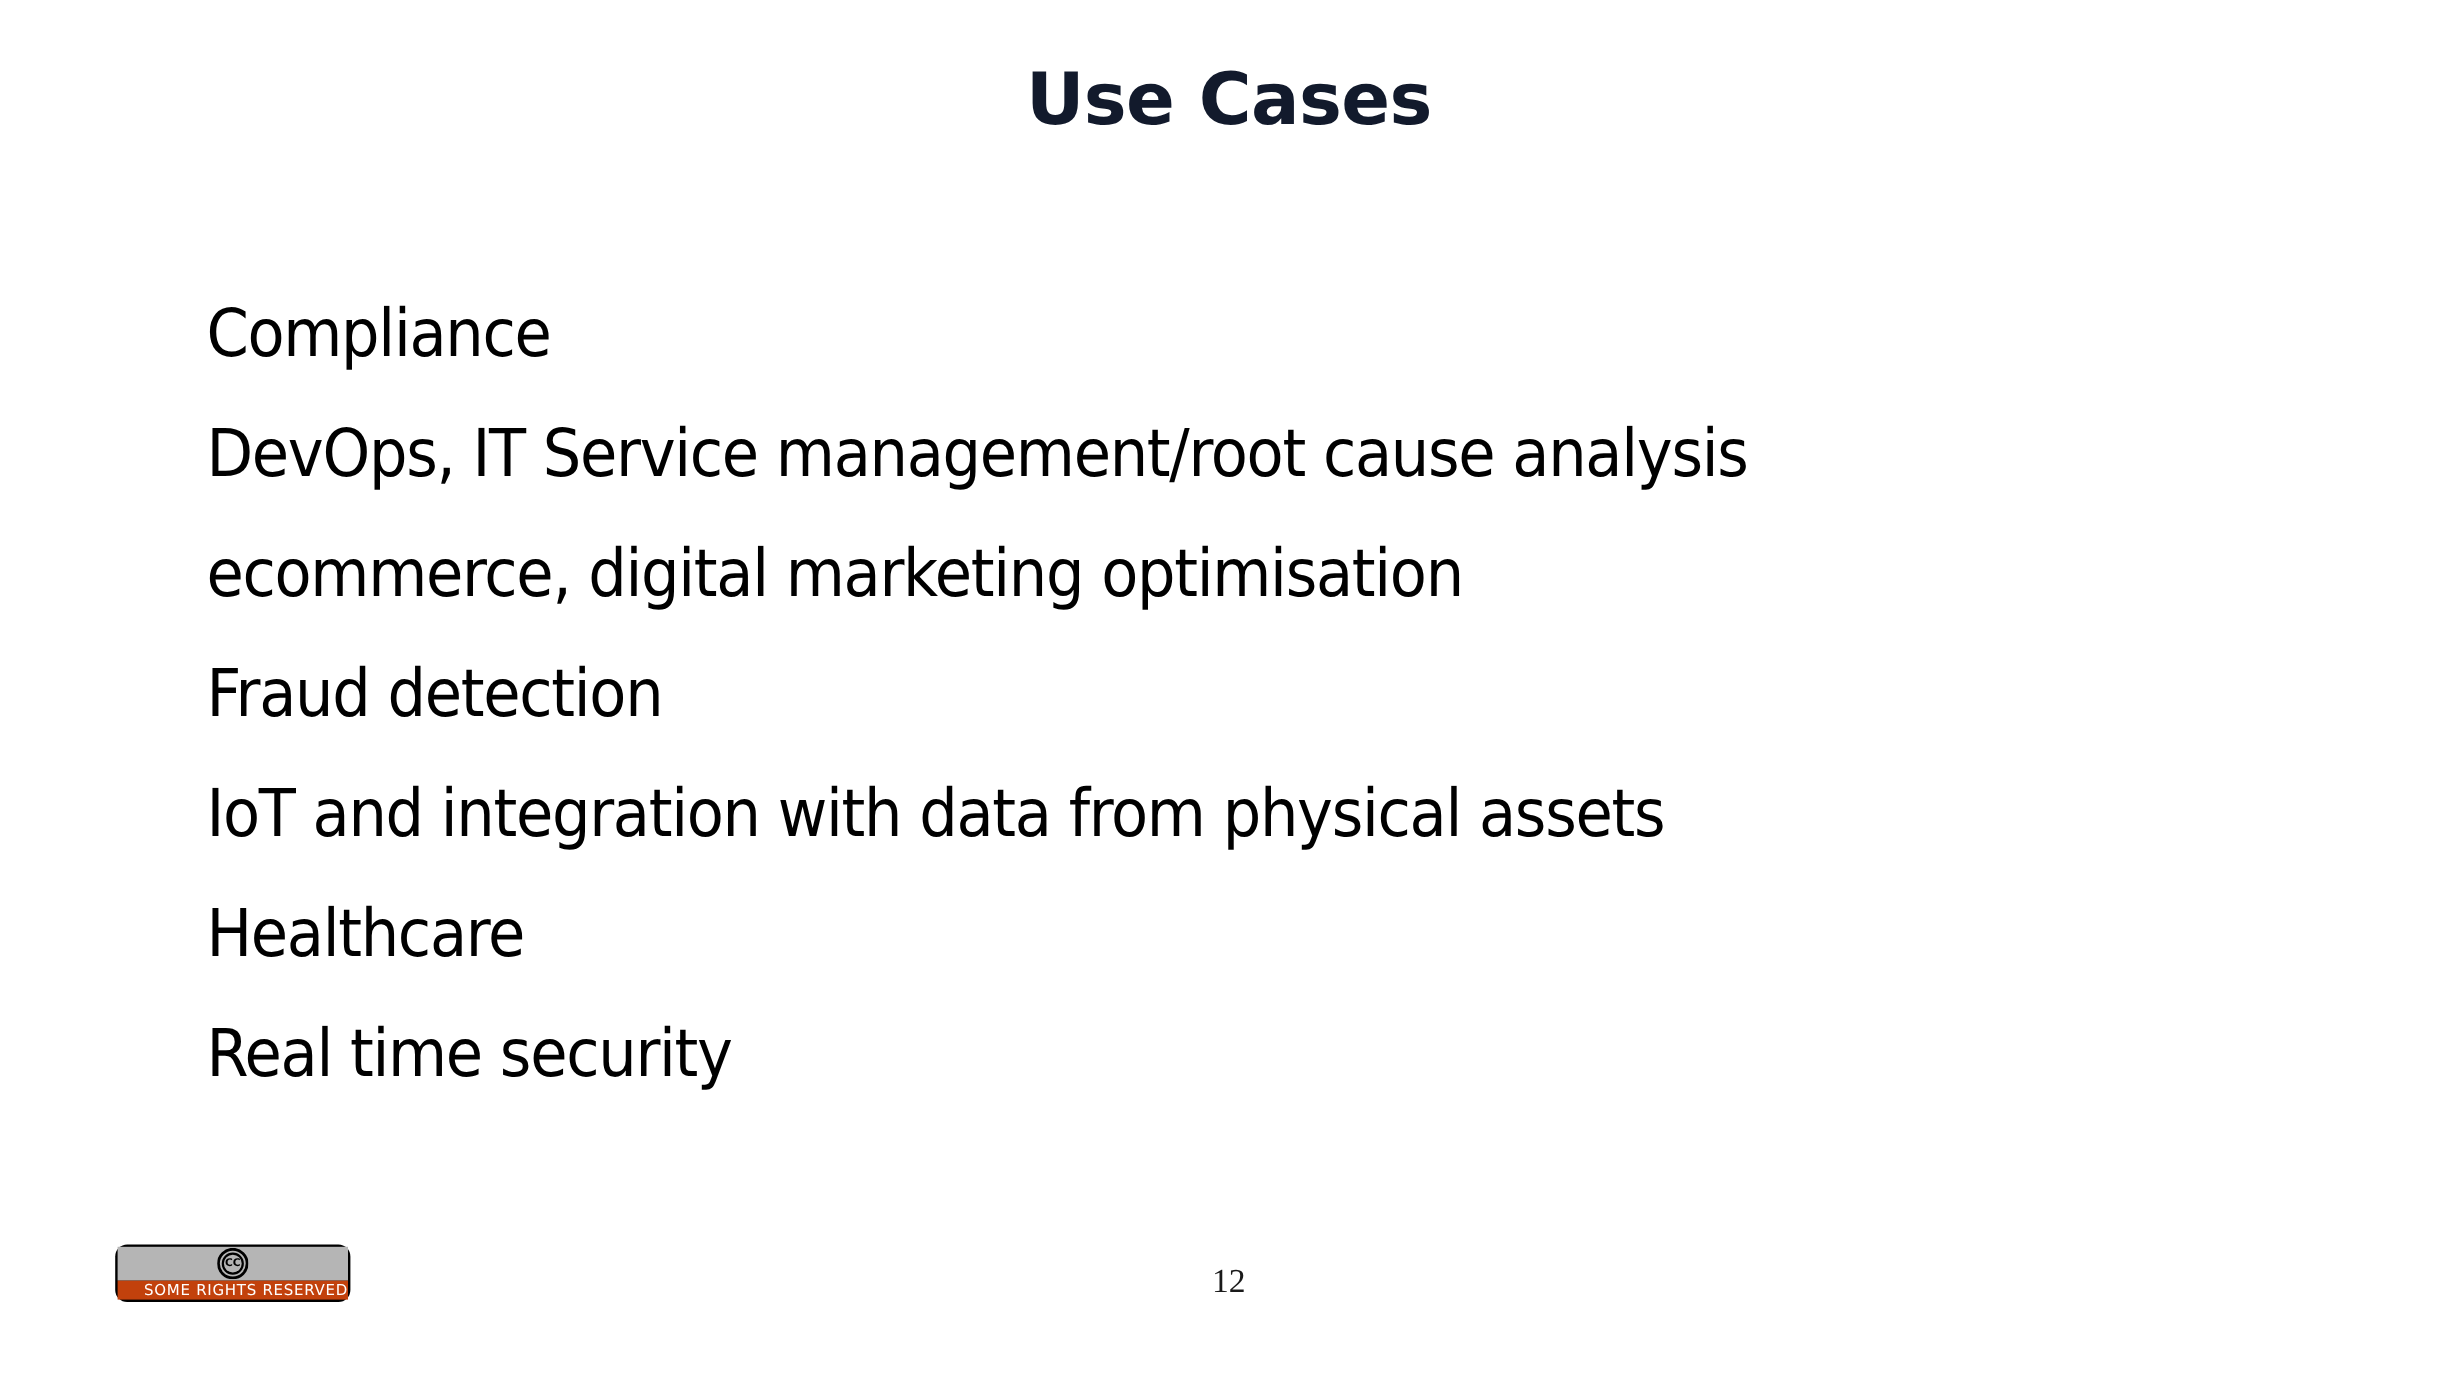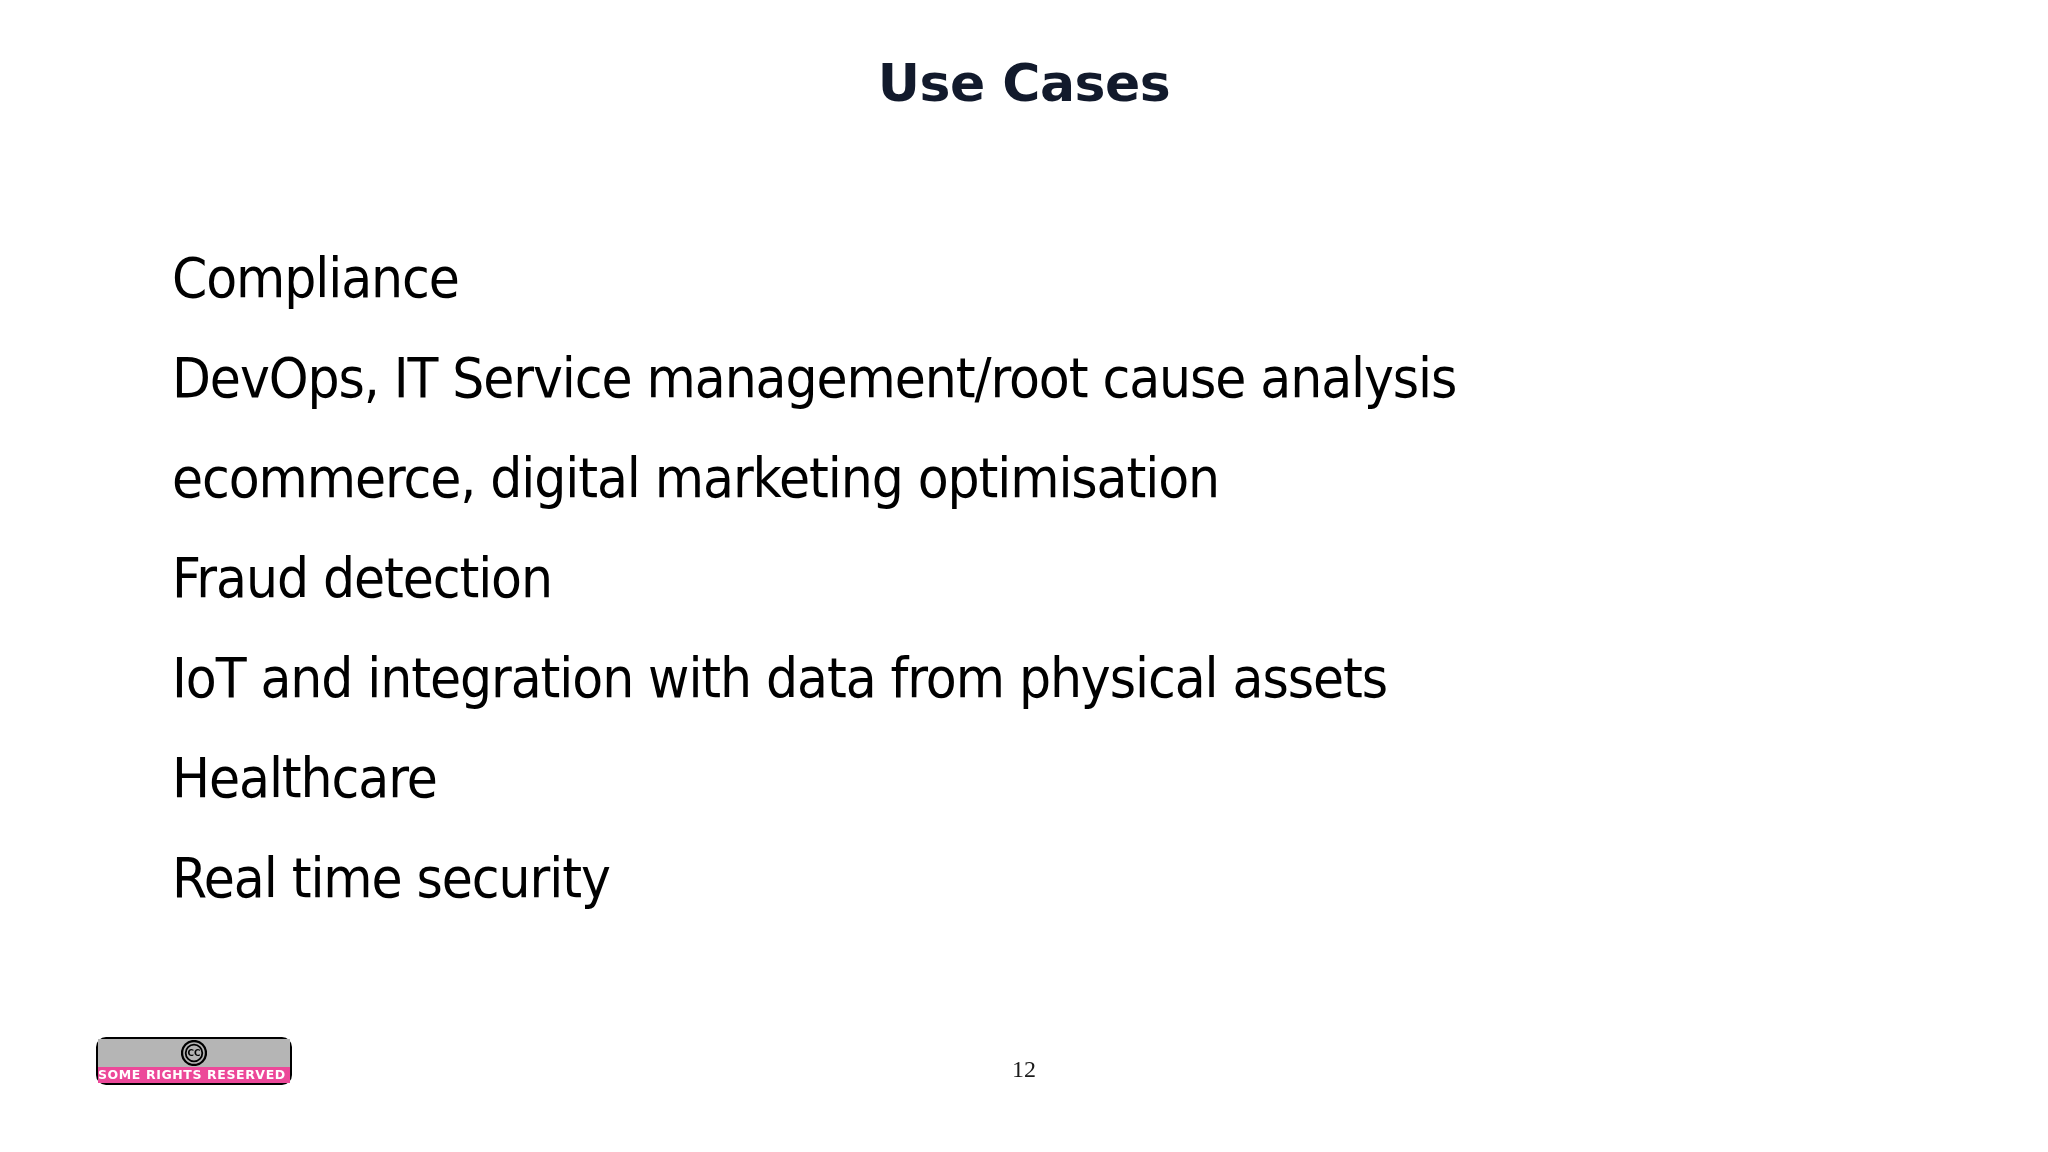--- a/index.html
+++ b/index.html
@@ -23,21 +23,21 @@
 
   
   .slide-title {
     position: absolute;
     top: 40px;
     left: 0;
     width: 2048px;
     text-align: center;
     font-family: "DejaVu Sans", sans-serif;
     font-weight: bold;
-    font-size: 52px;
+    font-size: 60px;
     line-height: 86px;
     letter-spacing: -0.5px;
     color: #121a2c;
     white-space: nowrap;
   }
 
   
   .body-block {
     position: absolute;
     left: 172px;
@@ -80,41 +80,41 @@
     justify-content: center;
   }
   .cc-logo {
     display: block;
     width: 26px;
     height: 26px;
   }
   .cc-badge-bottom {
     width: 100%;
     height: 16px;
-    background: #ec4899;
+    background: #c2410c;
     color: #ffffff;
     font-family: "DejaVu Sans", sans-serif;
-    font-weight: bold;
+    font-weight: normal;
     font-size: 12.5px;
     line-height: 16px;
-    text-align: left;
+    text-align: right;
     letter-spacing: 0.6px;
     white-space: nowrap;
     overflow: hidden;
   }
 
   
   .page-number {
     position: absolute;
     left: 0;
     top: 1052px;
     width: 2048px;
     text-align: center;
     font-family: "Liberation Serif", serif;
-    font-size: 24px;
+    font-size: 28px;
     line-height: 34px;
     color: #1a1a1a;
   }
 </style>
 </head>
 <body>
 
 <div class="slide">
 
   <div class="slide-title">Use Cases</div>

